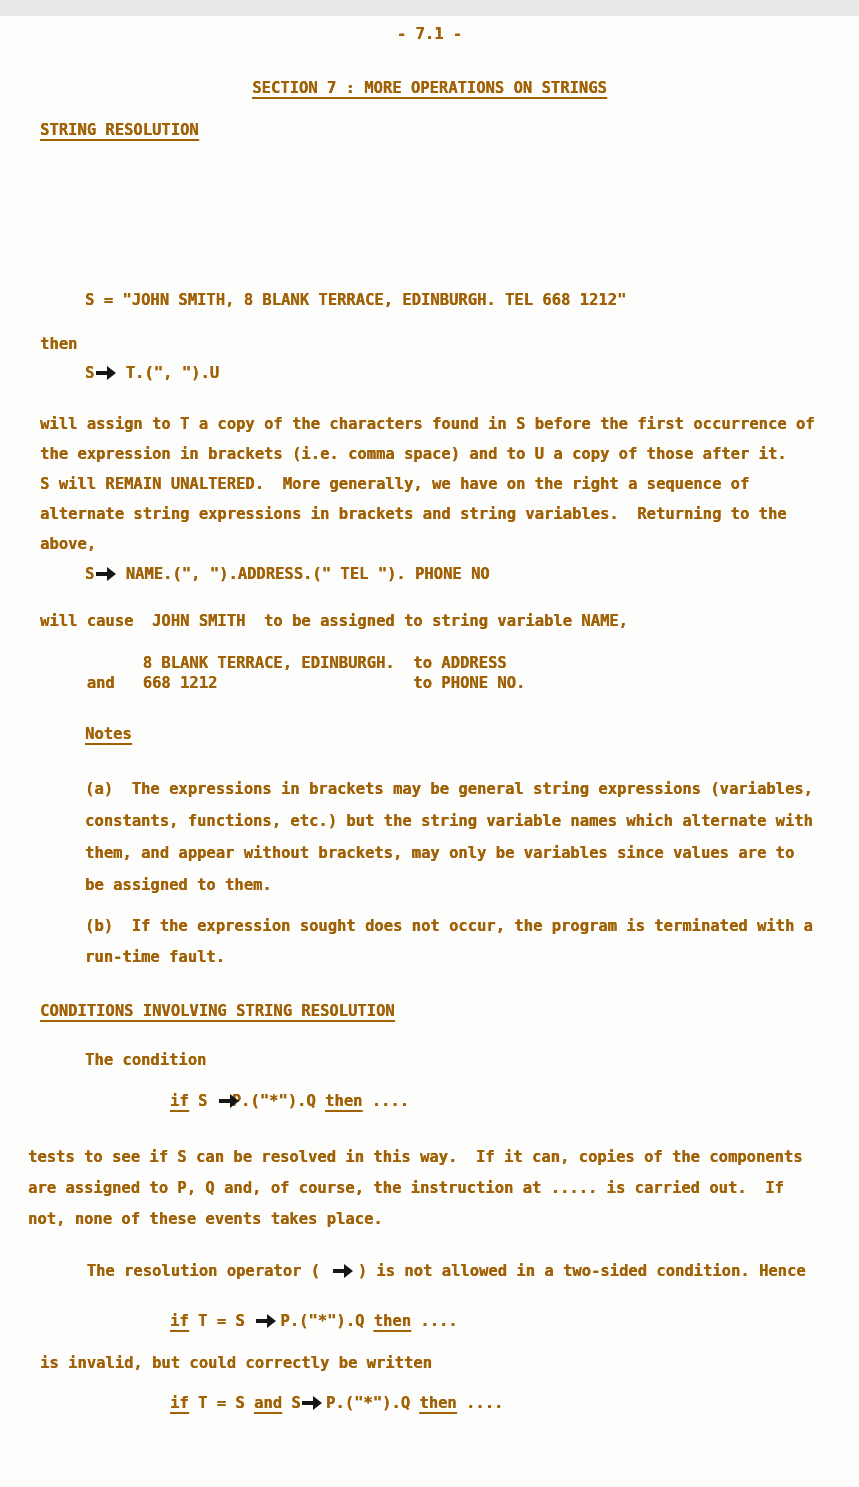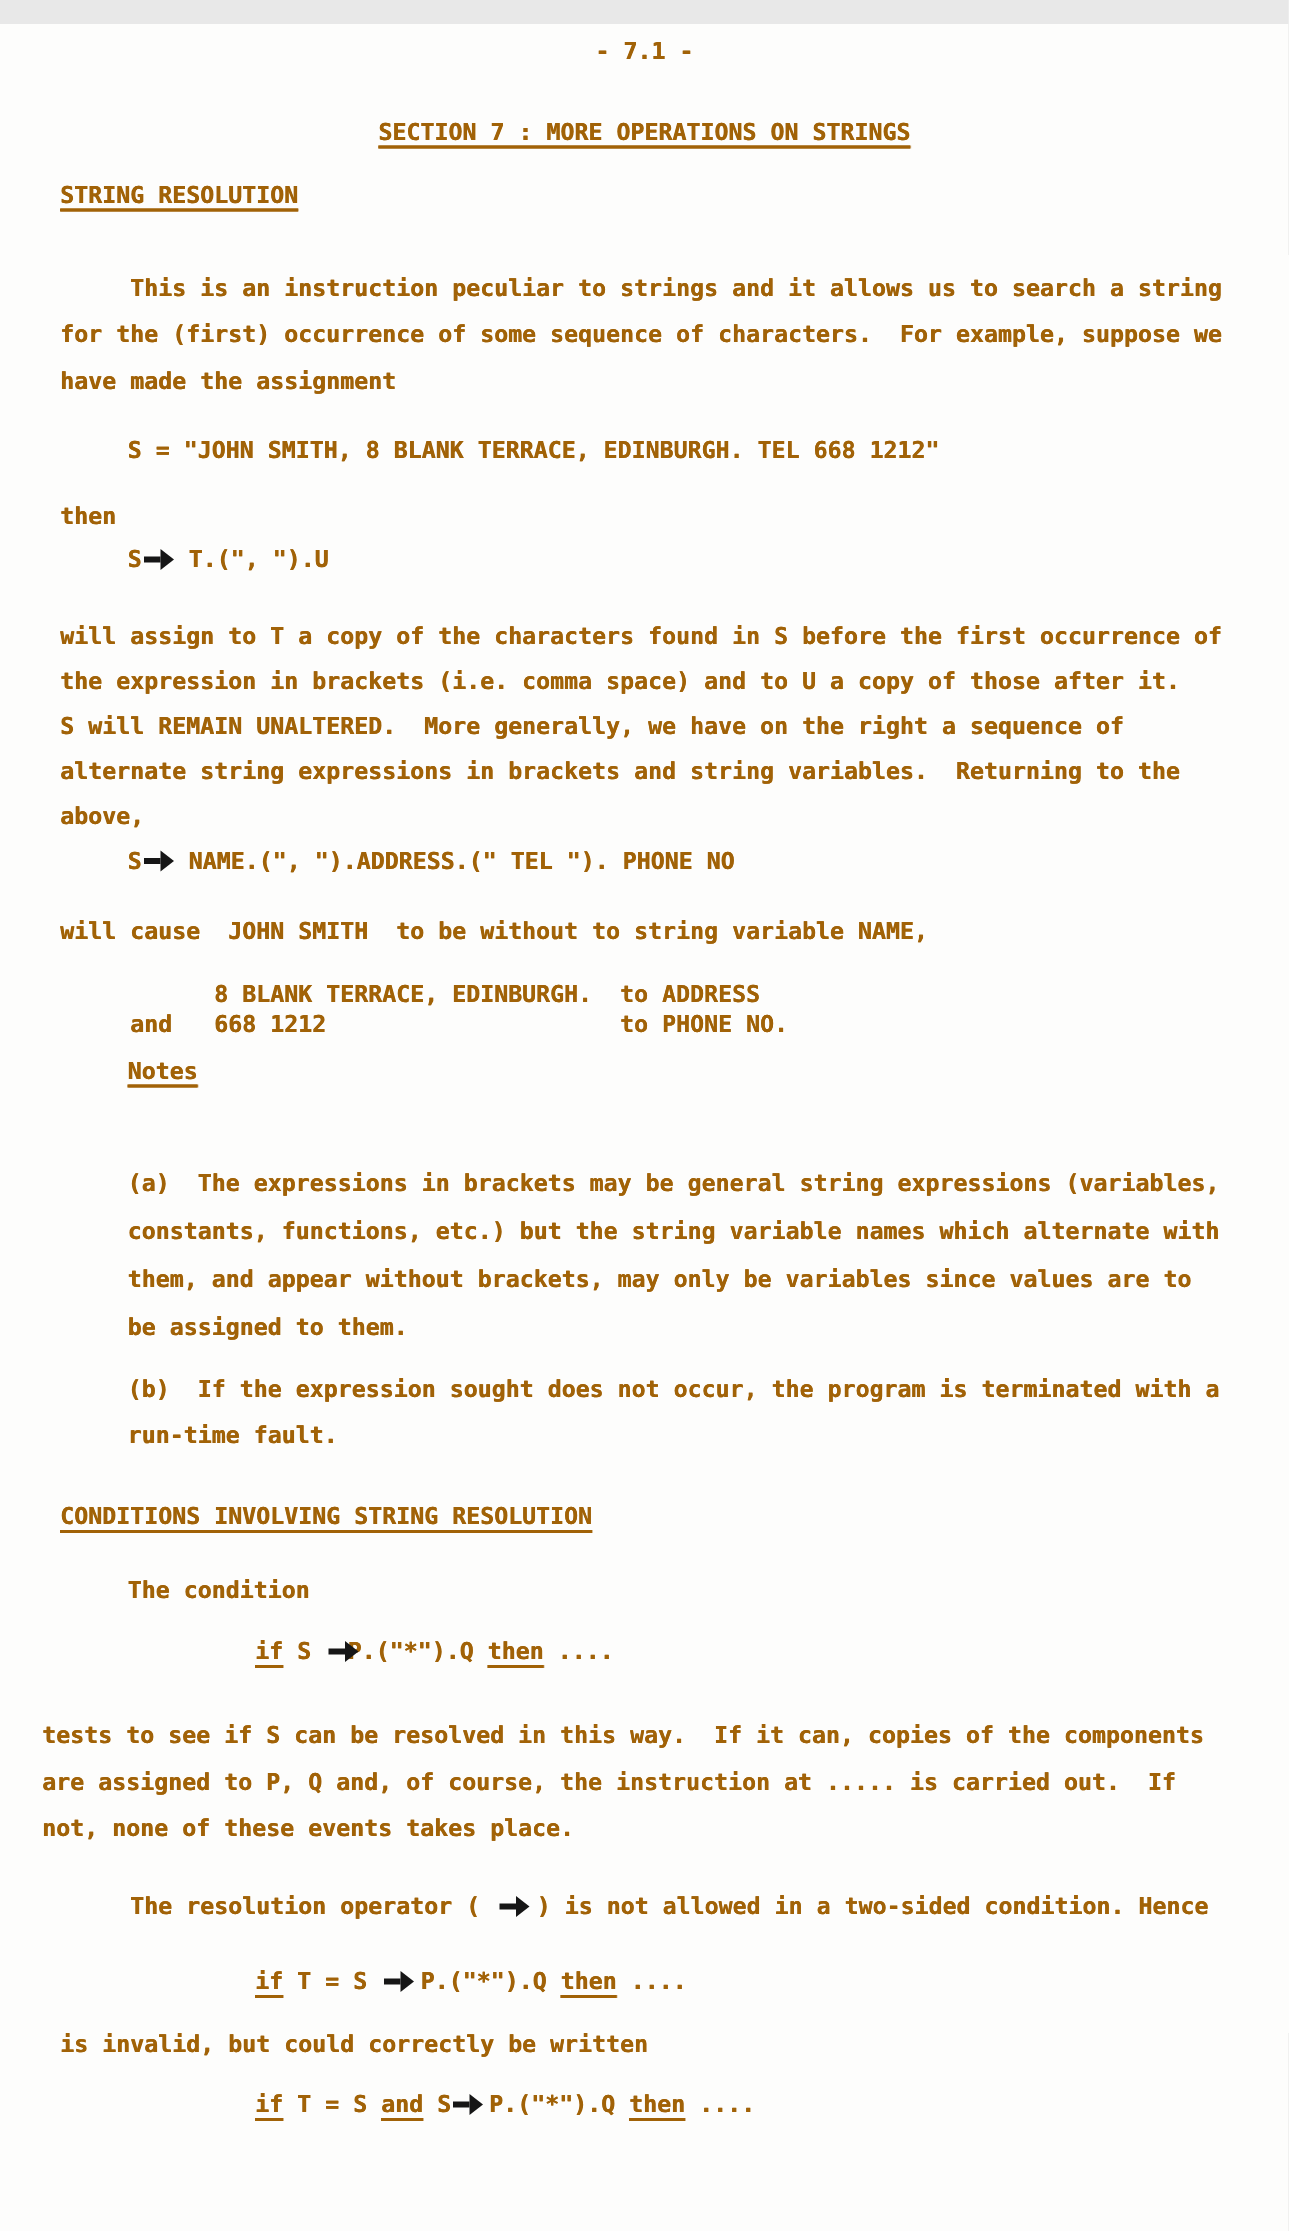--- a/index.html
+++ b/index.html
@@ -47,45 +47,42 @@
 <body>
 
 <div class="page">
 
   <div class="abs center" style="top:9px;">- 7.1 -</div>
 
   <div class="abs center" style="top:63px;"><span class="hu">SECTION 7 : MORE OPERATIONS ON STRINGS</span></div>
 
   <div class="abs" style="left:40px;top:105px;"><span class="hu">STRING RESOLUTION</span></div>
 
-  <div class="abs para" style="left:40px;top:161px;">     This is an instruction peculiar to strings and it allows us to search a string
-for the (first) occurrence of some sequence of characters.  For example, suppose we
-have made the assignment</div>
 
   <div class="abs" style="left:85px;top:275px;">S = "JOHN SMITH, 8 BLANK TERRACE, EDINBURGH. TEL 668 1212"</div>
 
   <div class="abs" style="left:40px;top:319px;">then</div>
 
   <div class="abs" style="left:85px;top:348px;"><span>S</span><span class="arrow"></span><span> T.(", ").U</span></div>
 
   <div class="abs para lh30" style="left:40px;top:393px;">will assign to T a copy of the characters found in S before the first occurrence of
 the expression in brackets (i.e. comma space) and to U a copy of those after it.
 S will REMAIN UNALTERED.  More generally, we have on the right a sequence of
 alternate string expressions in brackets and string variables.  Returning to the
 above,</div>
 
   <div class="abs" style="left:85px;top:549px;"><span>S</span><span class="arrow"></span><span> NAME.(", ").ADDRESS.(" TEL "). PHONE NO</span></div>
 
-  <div class="abs" style="left:40px;top:596px;">will cause  JOHN SMITH  to be without to string variable NAME,</div>
+  <div class="abs" style="left:40px;top:596px;">will cause  JOHN SMITH  to be assigned to string variable NAME,</div>
 
   <div class="abs" style="left:40px;top:638px;">           8 BLANK TERRACE, EDINBURGH.  to ADDRESS</div>
 
   <div class="abs" style="left:40px;top:658px;">     and   668 1212                     to PHONE NO.</div>
 
-  <div class="abs" style="left:85px;top:689px;"><span class="hu">Notes</span></div>
+  <div class="abs" style="left:85px;top:709px;"><span class="hu">Notes</span></div>
 
   <div class="abs para lh32" style="left:85px;top:757px;">(a)  The expressions in brackets may be general string expressions (variables,
 constants, functions, etc.) but the string variable names which alternate with
 them, and appear without brackets, may only be variables since values are to
 be assigned to them.</div>
 
   <div class="abs para" style="left:85px;top:895px;">(b)  If the expression sought does not occur, the program is terminated with a
 run-time fault.</div>
 
   <div class="abs" style="left:40px;top:986px;"><span class="hu">CONDITIONS INVOLVING STRING RESOLUTION</span></div>

